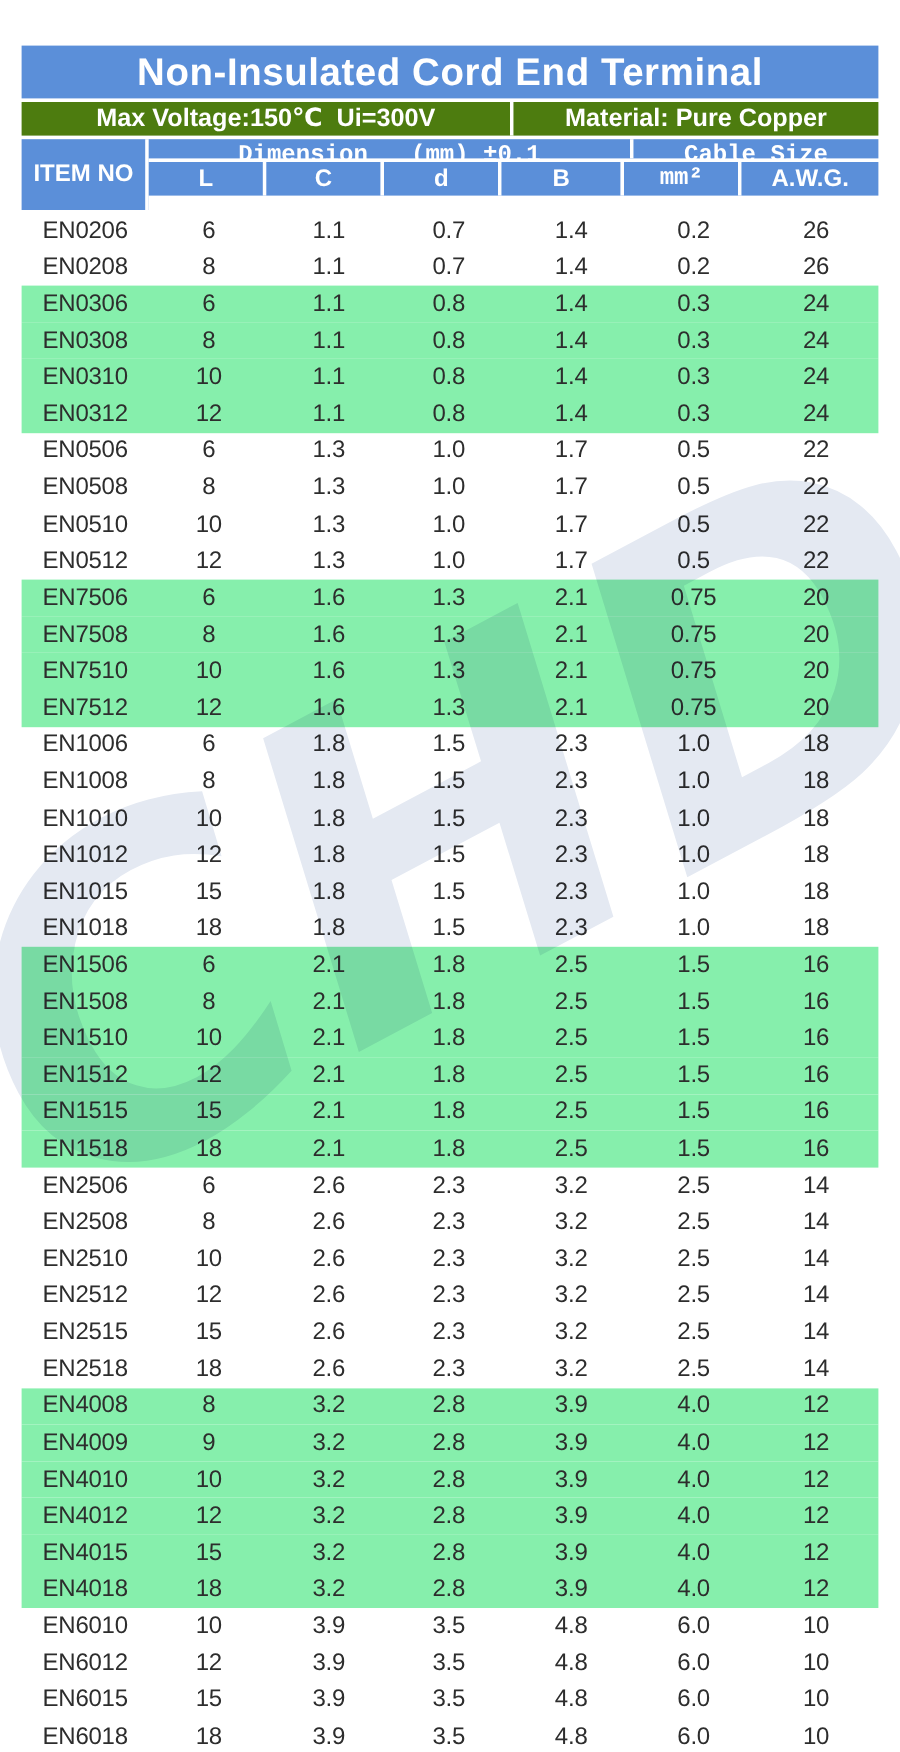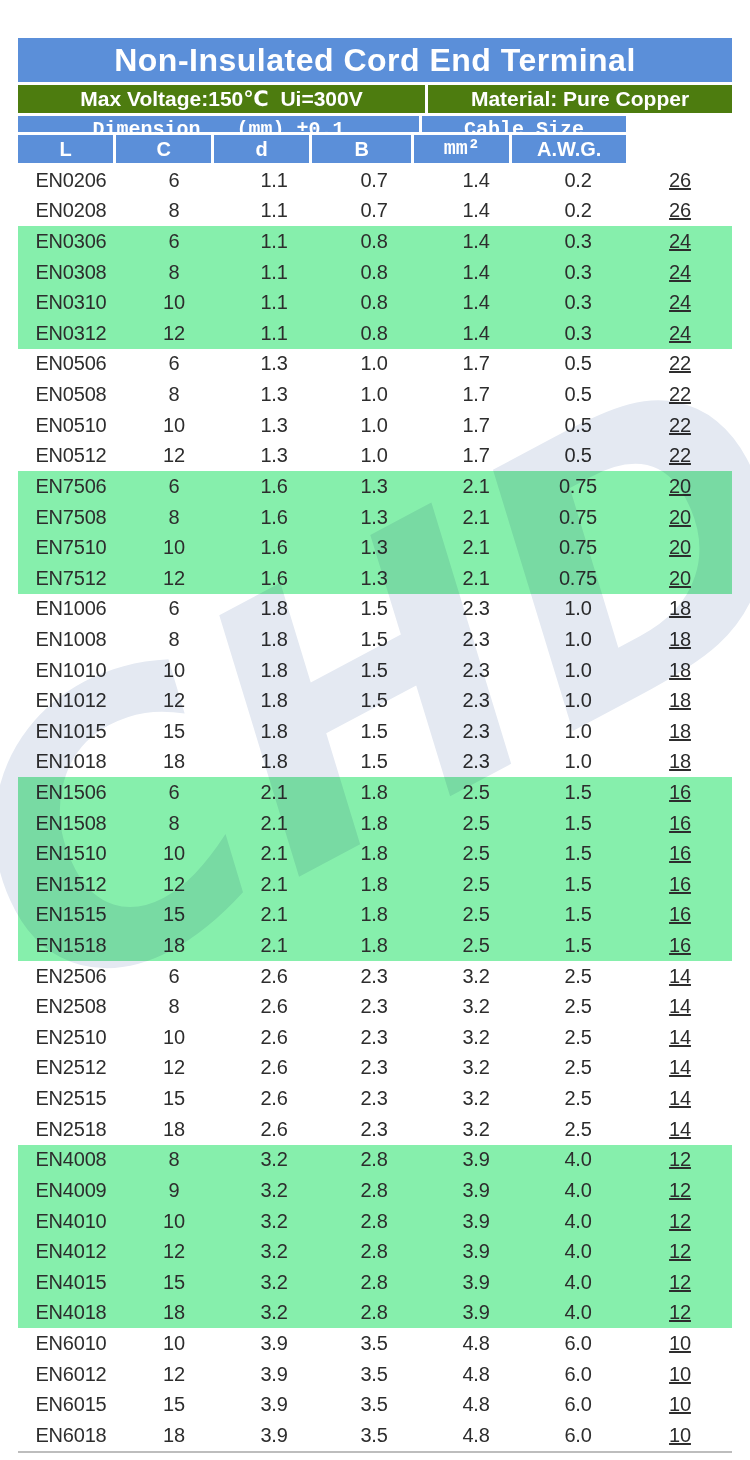--- a/index.html
+++ b/index.html
@@ -64,21 +64,21 @@
     background:transparent;
   }
   .trow.shaded { background:#86efac; }
   .tcell {
     font-size:20px; color:#2d2d2d;
     text-align:center; letter-spacing:-0.2px;
   }
   .tcell.c0 { width:106px; } .tcell.c1 { width:100px; }
   .tcell.c2 { width:100px; } .tcell.c3 { width:100px; }
   .tcell.c4 { width:104px; } .tcell.c5 { width:100px; }
-  .tcell.c6 { width:104px;text-decoration:underline; }
+  .tcell.c6 { width:104px; }
 
   
   .watermark {
     position:absolute; left:0; top:0;
     width:750px; height:1460px;
     pointer-events:none;
     mix-blend-mode:multiply;
     z-index:10;
   }
 </style>
@@ -96,20 +96,21 @@
   <div class="sheet">
 
     <div class="title-bar">Non-Insulated Cord End Terminal</div>
 
     <div class="info-row">
       <div class="info-cell info-left">Max Voltage:150℃  Ui=300V</div>
       <div class="info-cell info-right">Material: Pure Copper</div>
     </div>
 
     <div class="hdr">
+      <div class="hdr-cell hdr-item">ITEM NO</div>
       <div class="hdr-right">
         <div class="hdr-top">
           <div class="hdr-cell dim-cell">Dimension   (mm) ±0.1</div>
           <div class="hdr-cell cable-cell">Cable Size</div>
         </div>
         <div class="hdr-bot">
           <div class="hdr-cell sub-cell w1">L</div>
           <div class="hdr-cell sub-cell w2">C</div>
           <div class="hdr-cell sub-cell w3">d</div>
           <div class="hdr-cell sub-cell w4">B</div>

